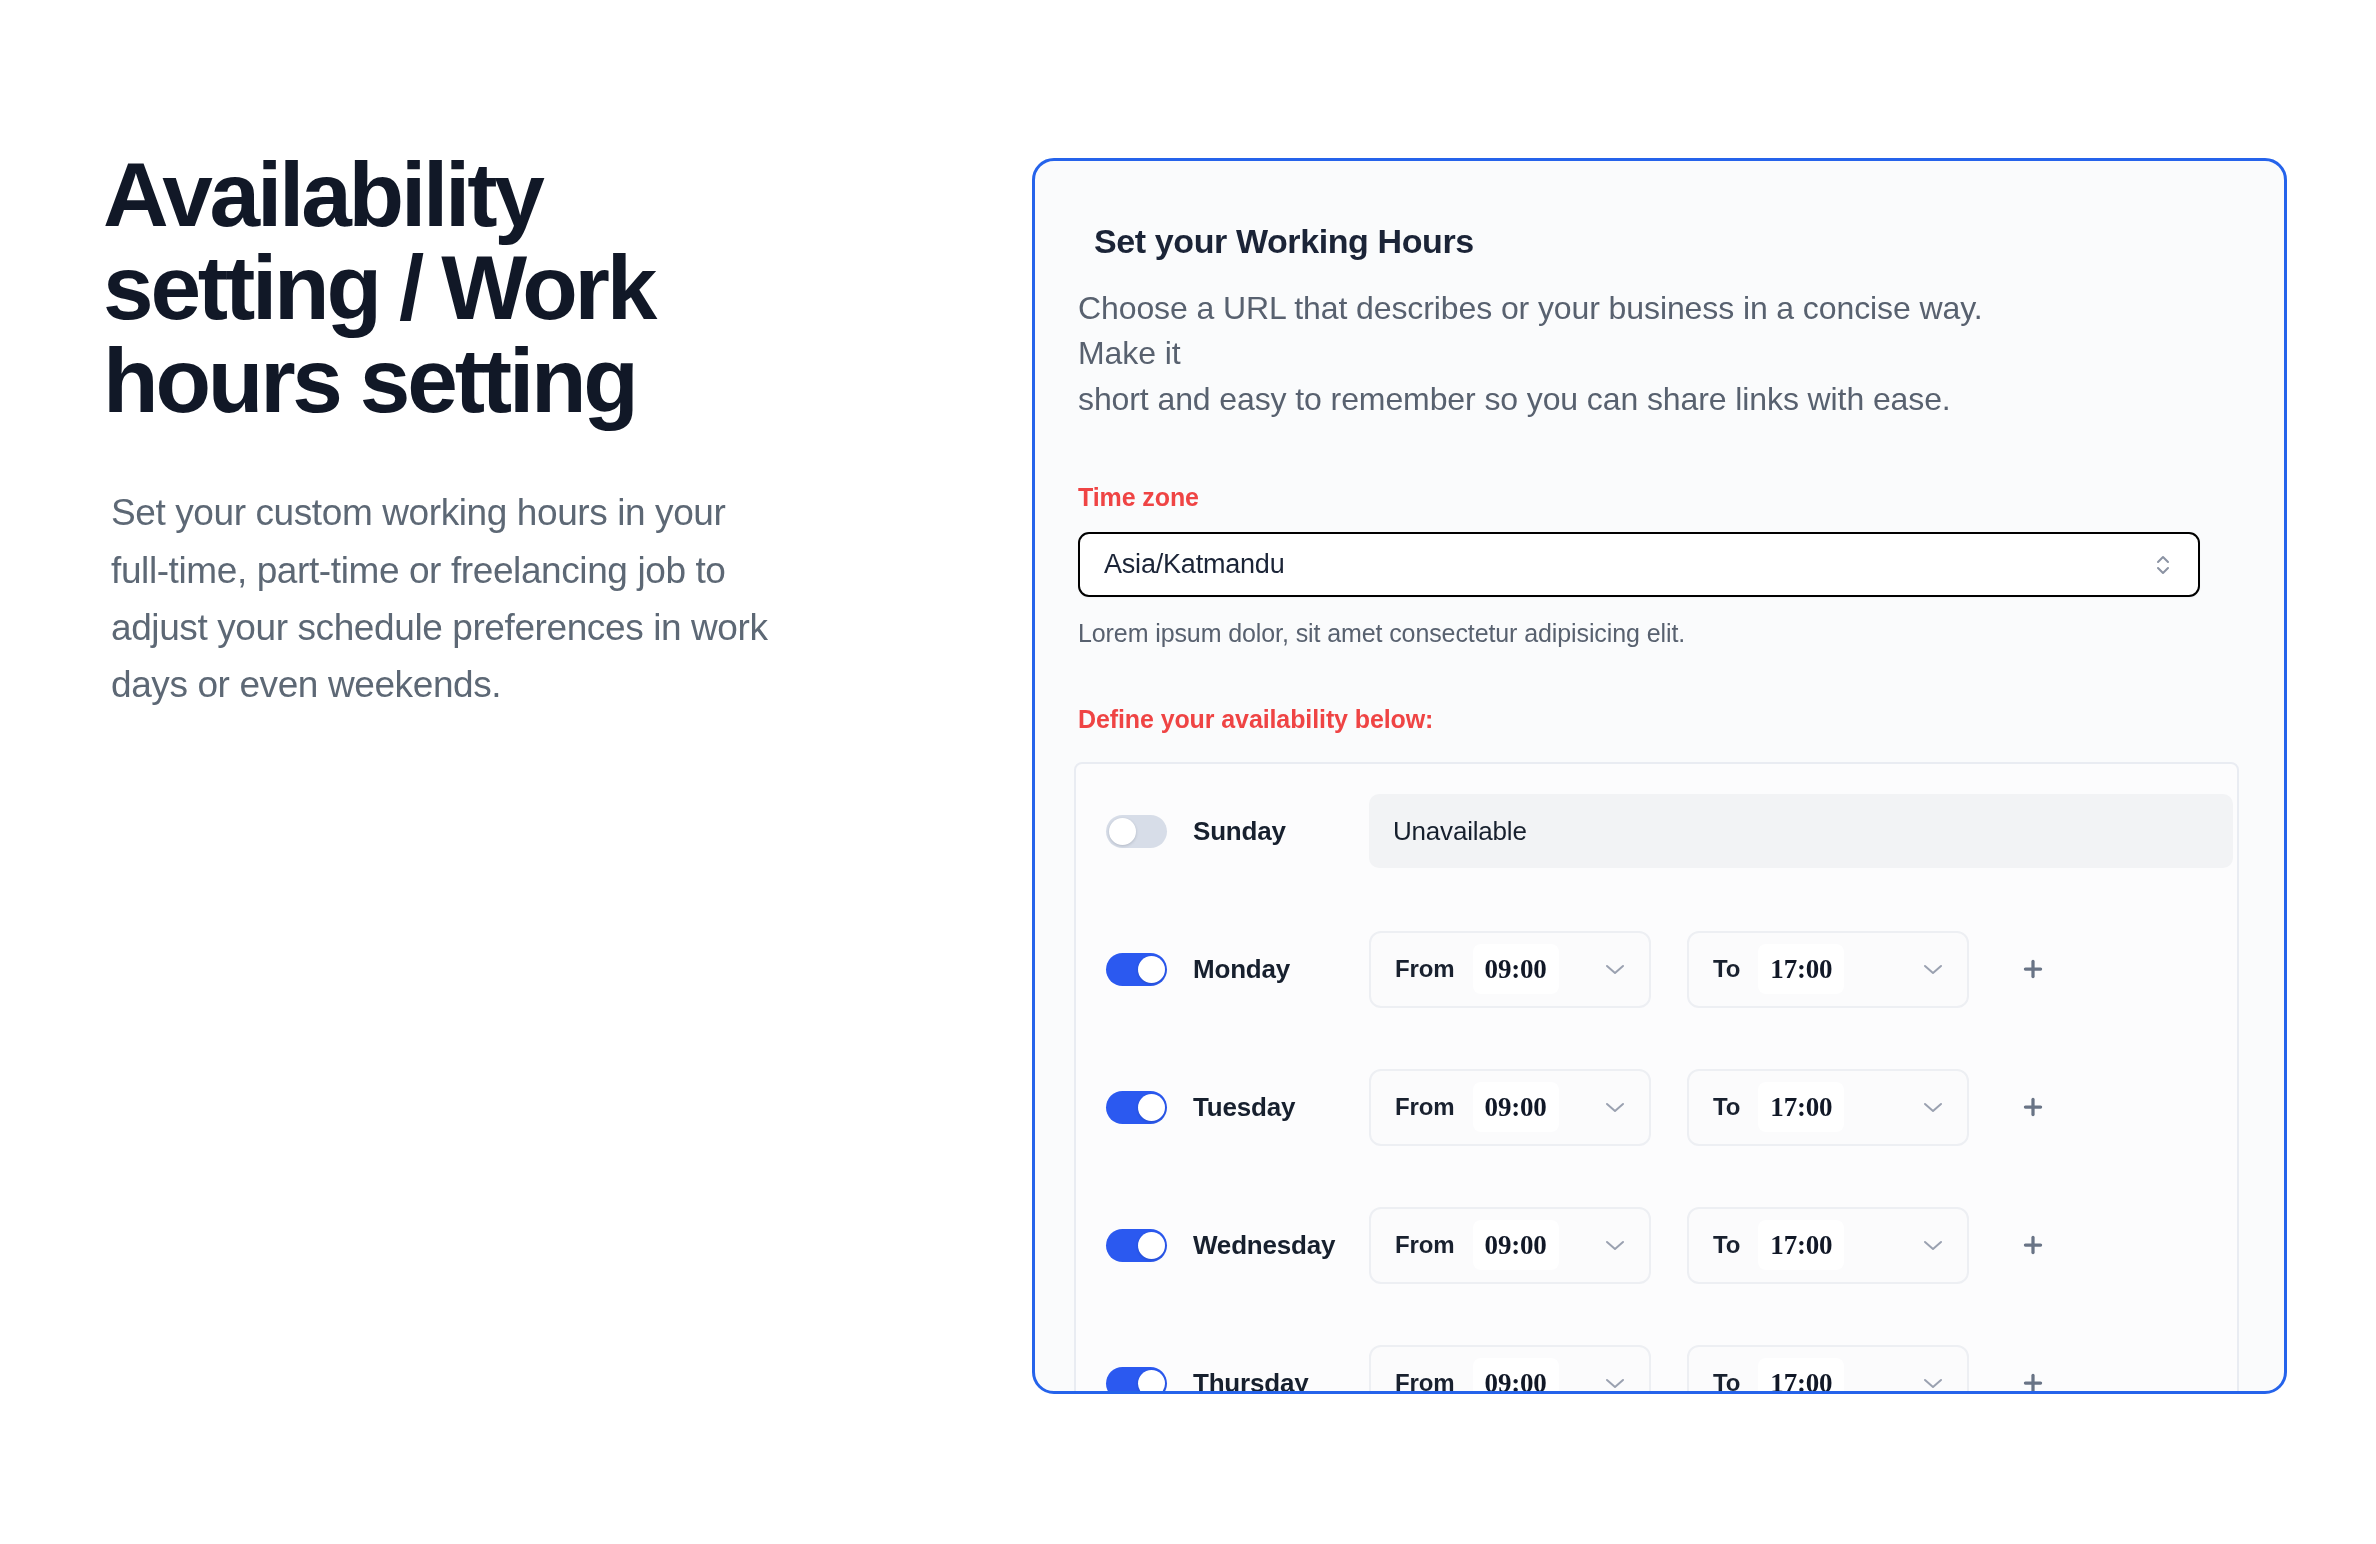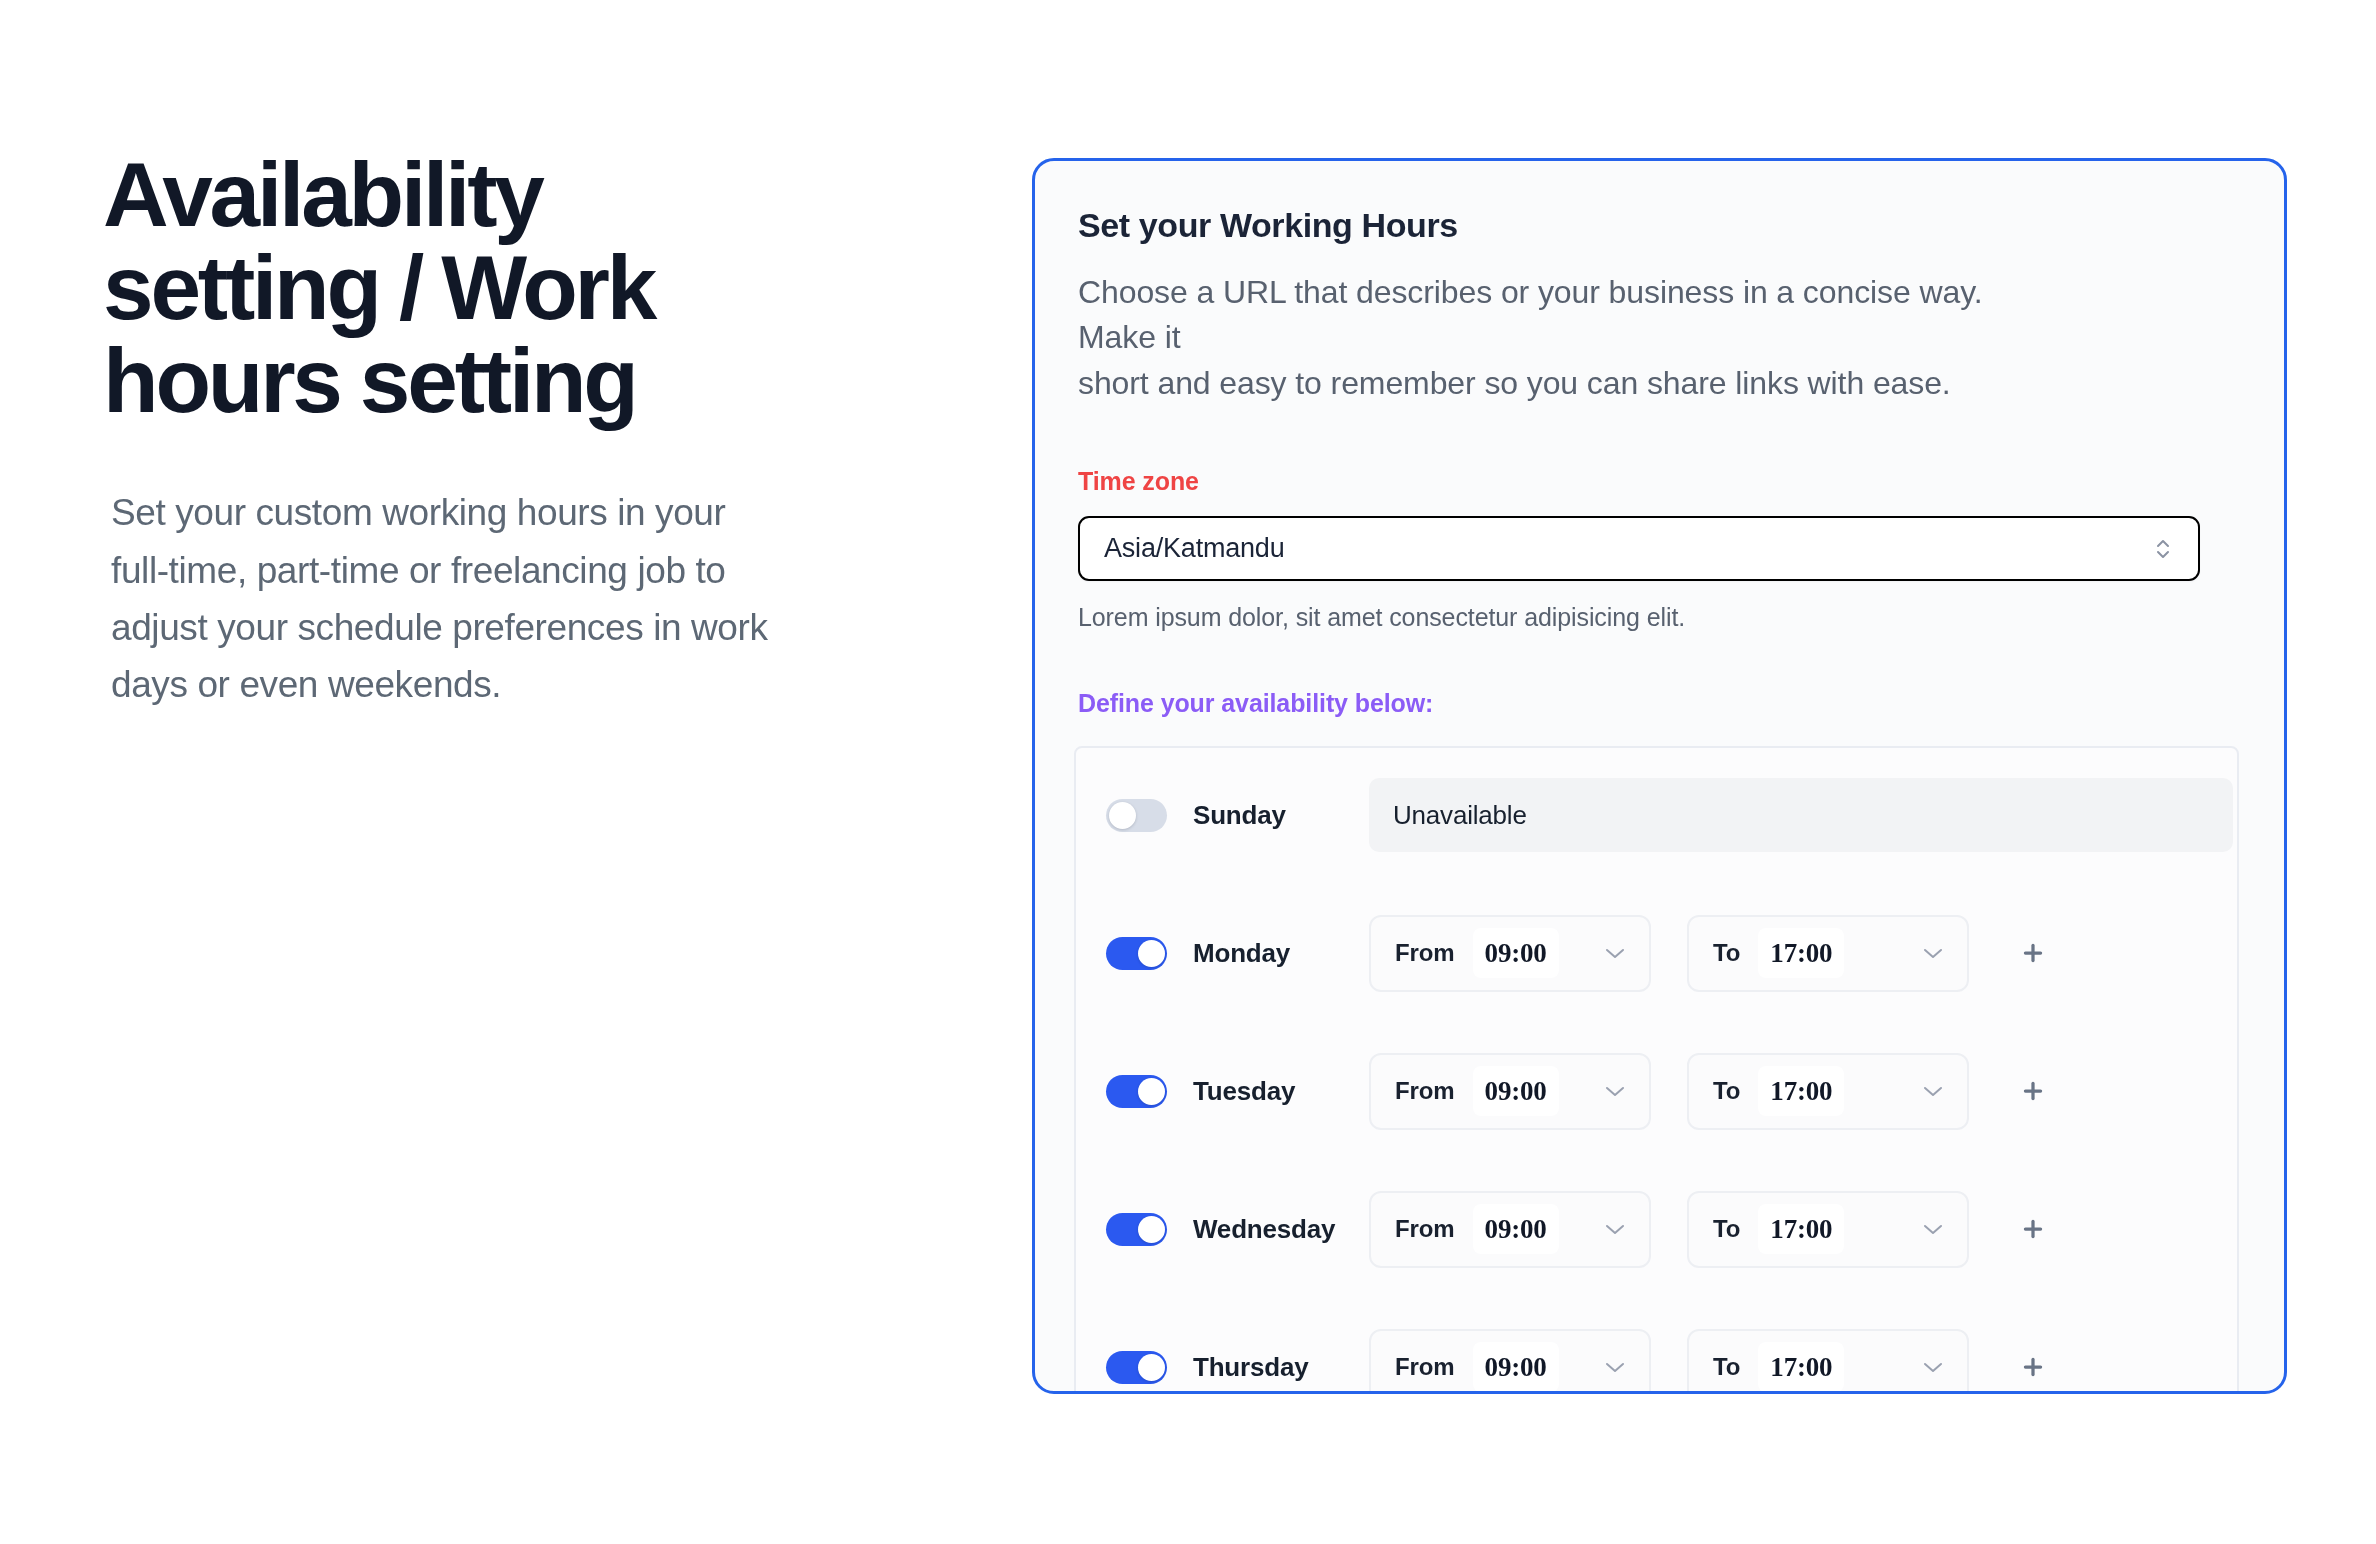--- a/index.html
+++ b/index.html
@@ -70,21 +70,21 @@
   .card-inner {
     position: absolute;
     left: 0;
     top: 0;
     width: 1249px;
     padding: 45px 43px 0 43px;
     box-sizing: border-box;
   }
 
   .card-title {
-    margin: 0;
+    margin: 16px;
     font-size: 34px;
     font-weight: 700;
     color: #1b2437;
     letter-spacing: -0.4px;
   }
 
   .card-desc {
     margin: 0;
     margin-top: 25px;
     font-size: 32px;
@@ -138,21 +138,21 @@
     margin-top: 22px;
     font-size: 25px;
     color: #58616f;
     letter-spacing: -0.1px;
   }
 
   .avail-label {
     margin-top: 57px;
     font-size: 25px;
     font-weight: 700;
-    color: #8b5cf6;
+    color: #ef4444;
     letter-spacing: -0.1px;
   }
 
   
   .avail-panel {
     margin-top: 28px;
     width: 1165px;
     margin-left: -4px;
     border: 2px solid #e9ecf2;
     border-radius: 8px;

